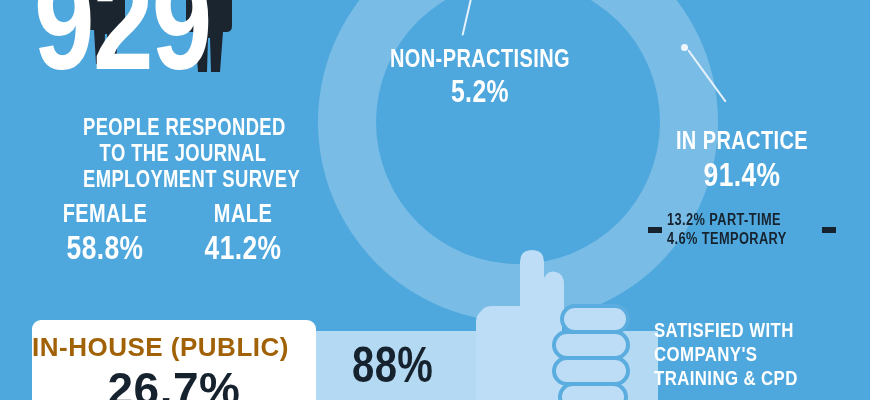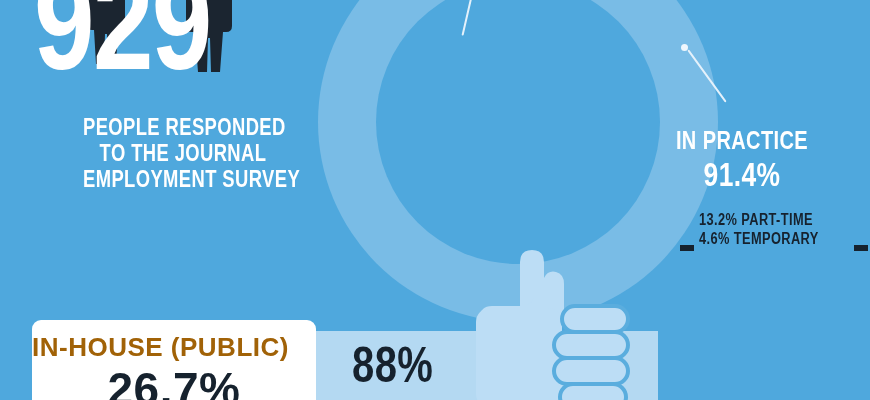--- a/index.html
+++ b/index.html
@@ -159,23 +159,22 @@
     z-index: 5;
   }
 
   
   .bracket-box {
     position: absolute;
     left: 648px;
     top: 208px;
     z-index: 6;
     display: flex;
-    align-items: flex-end;
+    align-items: center;
     color: #16222e;
-    margin-left: 32px;
   }
   .brk {
     width: 11px;
     border-top: 3px solid #16222e;
     border-bottom: 3px solid #16222e;
   }
   .brk-l { border-left: 3px solid #16222e; }
   .brk-r { border-right: 3px solid #16222e; }
   .bracket-inner {
     padding: 2px 5px 3px 5px;
@@ -288,25 +287,39 @@
   </div>
 
   <div class="big-number cond">929</div>
 
   <div class="responded-lines">
     <span class="rl cond-c">PEOPLE RESPONDED</span>
     <span class="rl cond-c">TO THE JOURNAL</span>
     <span class="rl cond-c">EMPLOYMENT SURVEY</span>
   </div>
 
+  <div class="gender">
+    <div class="gender-col">
+      <span class="g-label cond-c">FEMALE</span>
+      <span class="g-value cond-c">58.8%</span>
+    </div>
+    <div class="gender-col">
+      <span class="g-label cond-c">MALE</span>
+      <span class="g-value cond-c">41.2%</span>
+    </div>
+  </div>
 
   <div class="leader leader-1"></div>
   <div class="leader-dot"></div>
   <div class="leader leader-2"></div>
 
+  <div class="callout-np">
+    <span class="co-label cond-c">NON-PRACTISING</span>
+    <span class="co-value cond-c">5.2%</span>
+  </div>
 
   <div class="callout-ip">
     <span class="co-label cond-c">IN PRACTICE</span>
     <span class="co-value cond-c">91.4%</span>
   </div>
 
   <div class="bracket-box">
     <div class="brk brk-l"></div>
     <div class="bracket-inner">
       <span class="bline cond">13.2% PART-TIME</span>
@@ -336,14 +349,19 @@
 
   <div class="card-inhouse">
     <div class="card-label">
       <span class="cond-c">IN-HOUSE (PUBLIC)</span>
     </div>
     <div class="card-value">
       <span class="cond-c">26.7%</span>
     </div>
   </div>
 
+  <div class="satisfied">
+    <span class="sline cond">SATISFIED WITH</span>
+    <span class="sline cond">COMPANY'S</span>
+    <span class="sline cond">TRAINING &amp; CPD</span>
+  </div>
 
 </div>
 
 </body></html>

